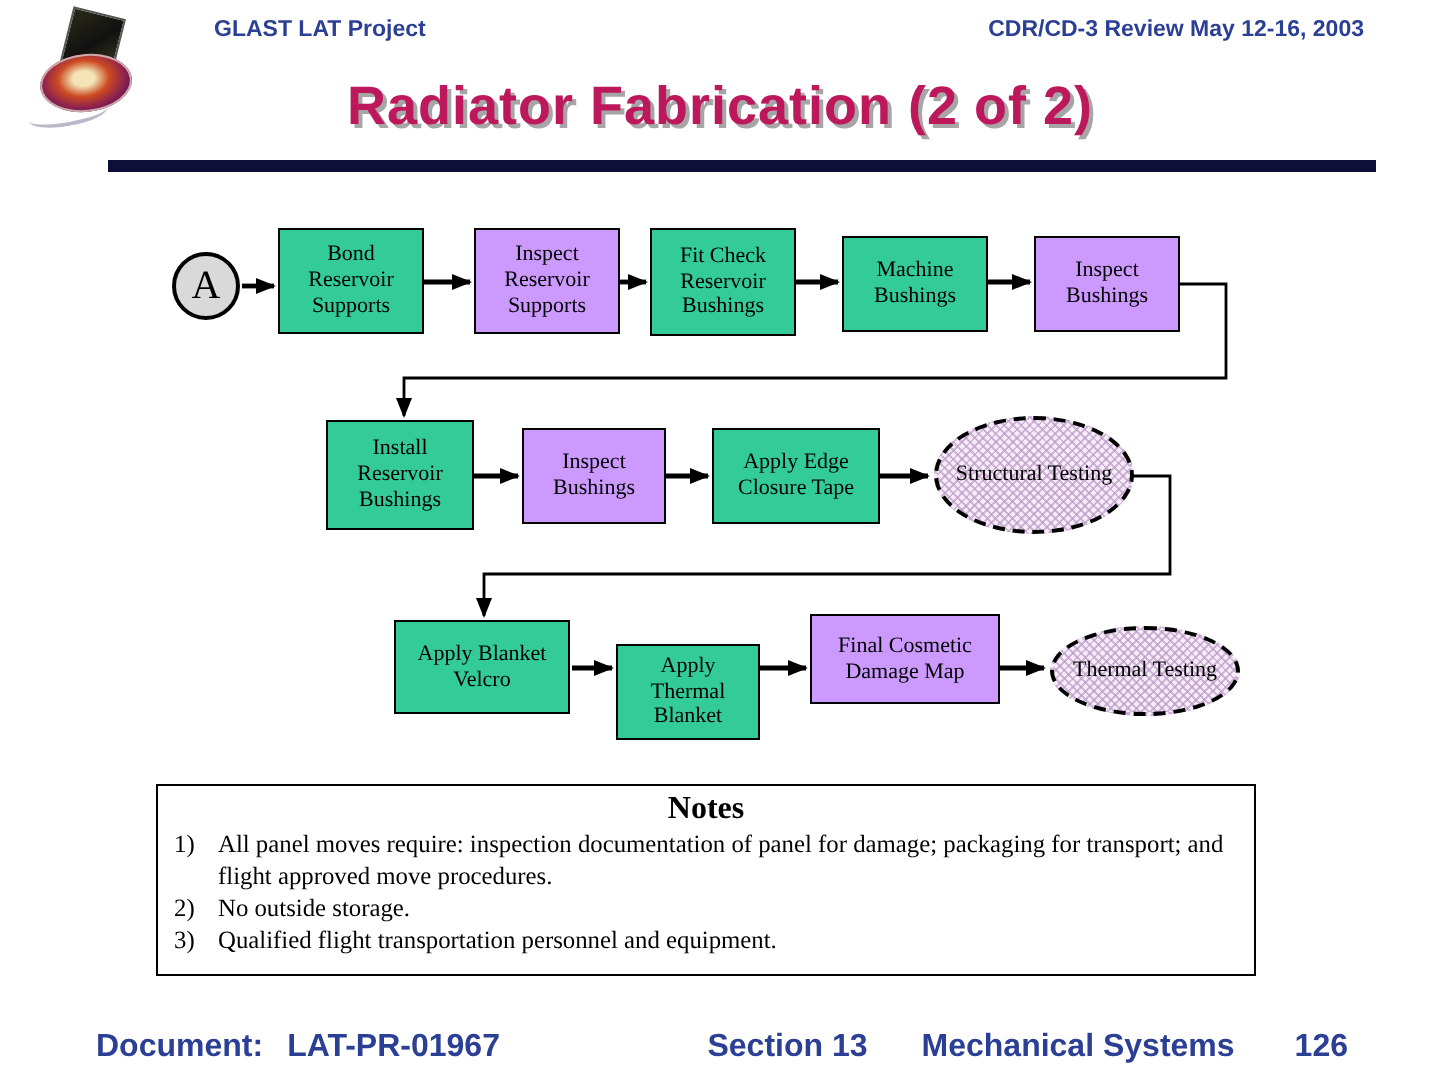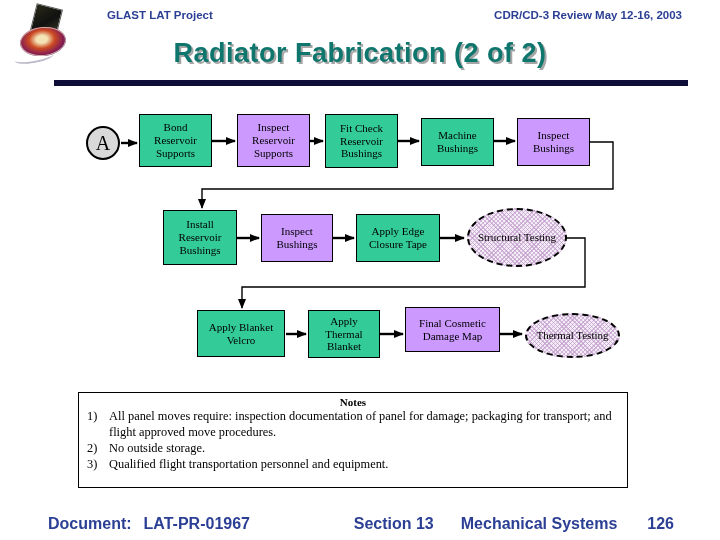--- a/index.html
+++ b/index.html
@@ -13,21 +13,21 @@
   .logo{position:absolute;left:14px;top:3px;width:56px;height:60px;}
   .logo-sat{position:absolute;left:19px;top:3px;width:25px;height:26px;
     background:linear-gradient(135deg,#2a2a18 0%,#111 55%,#3a3a22 100%);
     border:1px solid #555;transform:rotate(14deg);}
   .logo-orb{position:absolute;left:6px;top:24px;width:46px;height:29px;border-radius:50%;
     background:radial-gradient(ellipse at 48% 42%,#f3e3b5 0%,#f3e3b5 16%,#cc4a22 38%,#8a2050 62%,#4a1060 82%,#2d0a40 100%);
     transform:rotate(-6deg);box-shadow:0 0 0 1px #caa inset;}
   .logo-swoosh{position:absolute;left:0px;top:48px;width:40px;height:10px;
     border-bottom:2px solid #b9b9c9;border-radius:50%;transform:rotate(-10deg);}
   .title{position:absolute;left:0;top:38px;width:100%;text-align:center;
-    font-size:27px;font-weight:bold;color:#0f766e;letter-spacing:.5px;
+    font-size:27px;font-weight:bold;color:#be185d;letter-spacing:.5px;
     text-shadow:2px 2px 0 #a6a6a6;}
   .rule{position:absolute;left:54px;top:80px;width:634px;height:6px;background:#0e0e38;}
   
   .node{position:absolute;display:flex;align-items:center;justify-content:center;
     text-align:center;font-family:"Liberation Serif",serif;font-size:11px;line-height:1.18;
     color:#000;border:1.5px solid #000;box-sizing:border-box;padding:1px 2px;}
   .green{background:#33cc99;}
   .purple{background:#cc99ff;}
   .circleA{position:absolute;left:86px;top:126px;width:34px;height:34px;border-radius:50%;
     background:#d9d9d9;border:2px solid #000;box-sizing:border-box;
@@ -41,29 +41,29 @@
   #n-bond{left:139px;top:114px;width:73px;height:53px;}
   #n-inspect-res{left:237px;top:114px;width:73px;height:53px;}
   #n-fitcheck{left:325px;top:114px;width:73px;height:54px;}
   #n-machine{left:421px;top:118px;width:73px;height:48px;}
   #n-inspect-bush1{left:517px;top:118px;width:73px;height:48px;}
   #n-install{left:163px;top:210px;width:74px;height:55px;}
   #n-inspect-bush2{left:261px;top:214px;width:72px;height:48px;}
   #n-tape{left:356px;top:214px;width:84px;height:48px;}
   #n-structural{left:467px;top:208px;width:100px;height:59px;}
   #n-velcro{left:197px;top:310px;width:88px;height:47px;}
-  #n-thermal-blanket{left:308px;top:310px;width:72px;height:48px;}
+  #n-thermal-blanket{left:308px;top:322px;width:72px;height:48px;}
   #n-cosmetic{left:405px;top:307px;width:95px;height:45px;}
   #n-thermal-testing{left:525px;top:313px;width:95px;height:45px;}
   .connectors{position:absolute;left:0;top:0;pointer-events:none;}
   
   .notes{position:absolute;left:78px;top:392px;width:550px;height:96px;
     border:1.5px solid #000;box-sizing:border-box;
     font-family:"Liberation Serif",serif;color:#000;padding:3px 8px 0 8px;}
-  .notes-title{text-align:center;font-weight:bold;font-size:11px;margin-bottom:1px;}
+  .notes-title{text-align:center;font-weight:bold;font-size:16px;margin-bottom:1px;}
   .note-item{display:flex;font-size:12.4px;line-height:1.28;}
   .note-num{flex:none;width:22px;}
   .note-text{flex:1;}
   
   .ftr-left{position:absolute;left:48px;top:515px;font-size:16px;font-weight:bold;color:#2b3f94;}
   .ftr-left .doc-val{margin-left:12px;}
   .ftr-right{position:absolute;right:46px;top:515px;font-size:16px;font-weight:bold;color:#2b3f94;
     display:flex;}
   .ftr-sec-name{margin-left:27px;}
   .ftr-page{margin-left:30px;}

